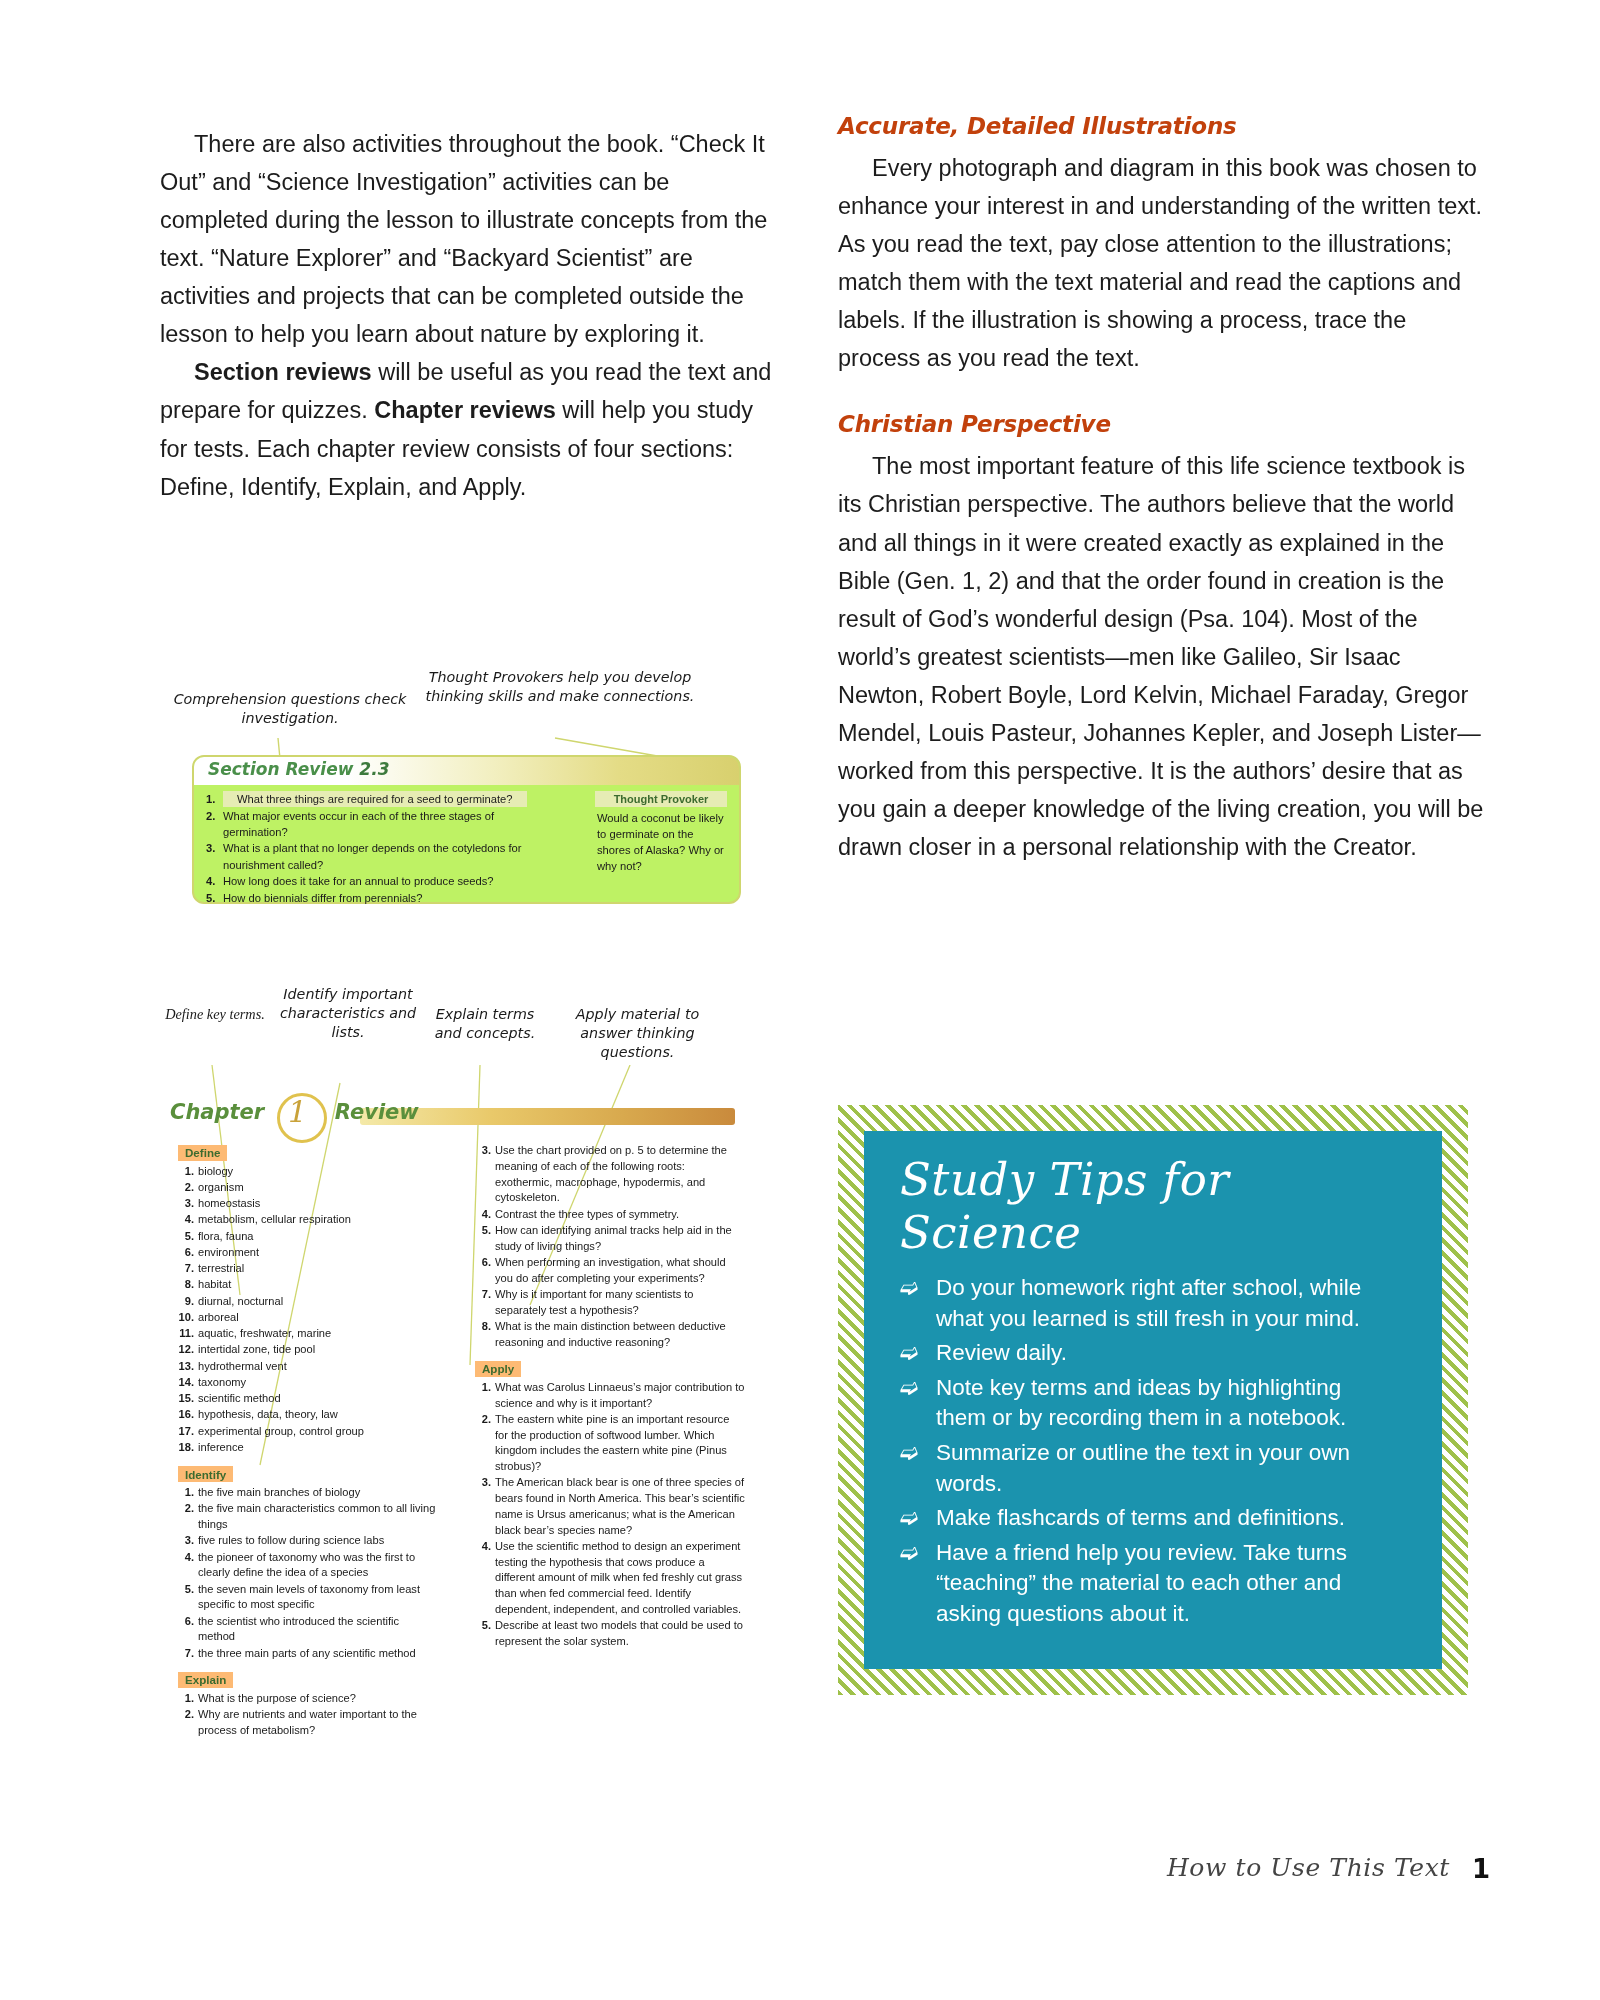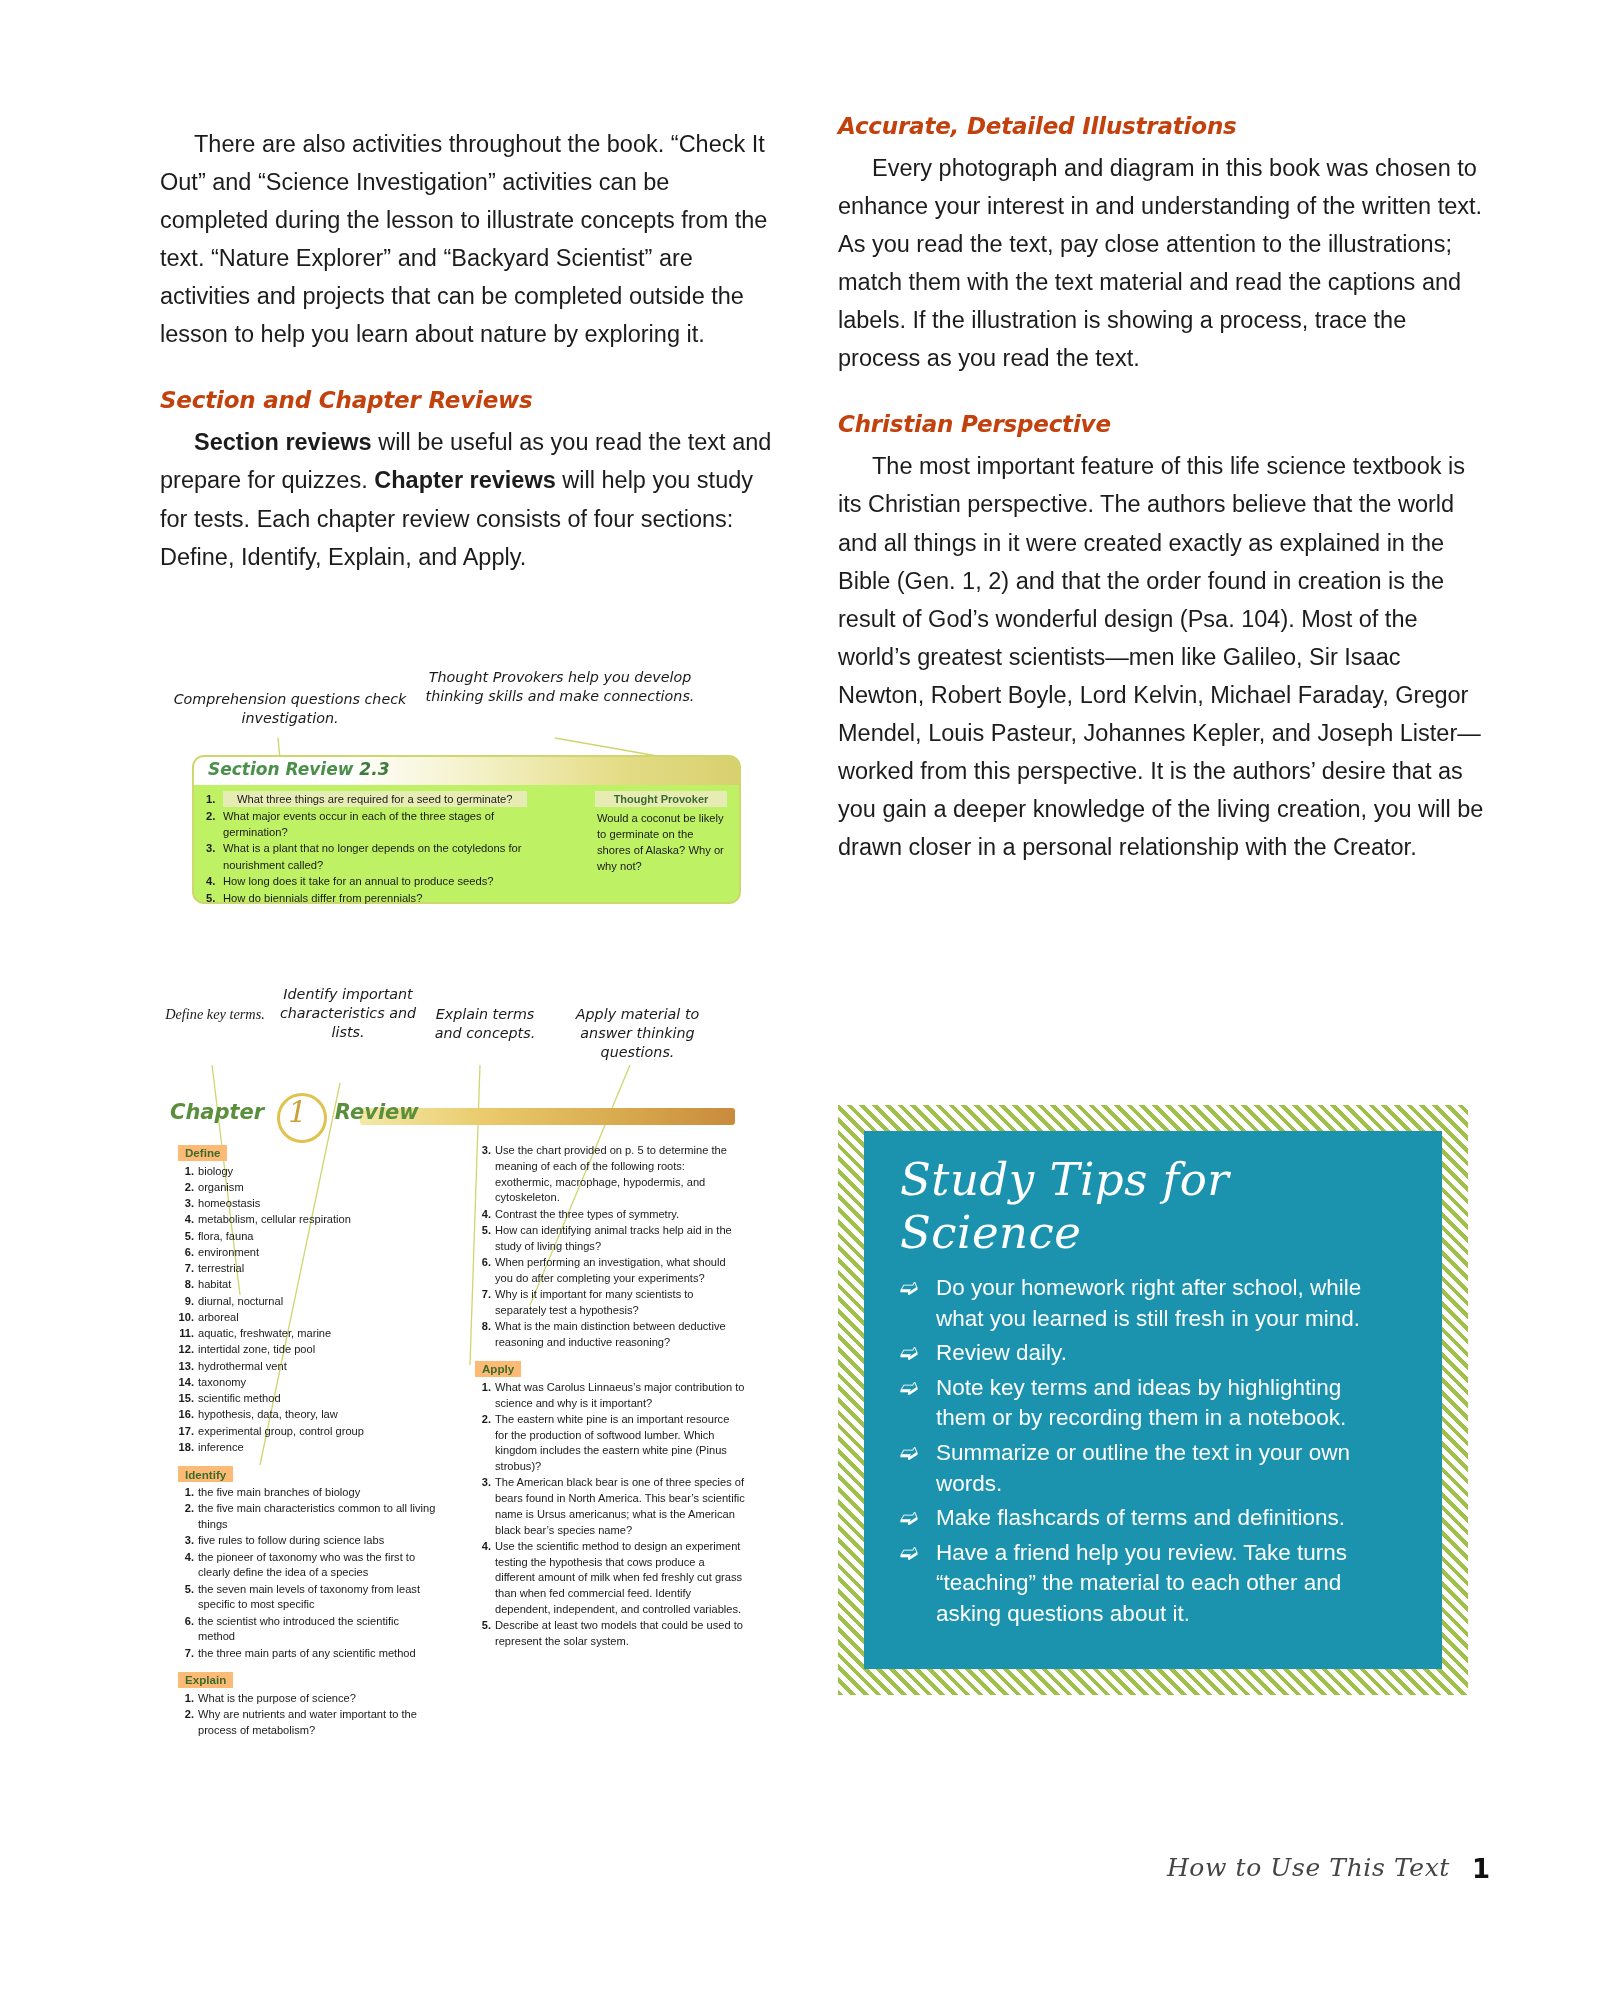--- a/index.html
+++ b/index.html
@@ -286,21 +286,20 @@
   }
 </style>
 </head>
 <body>
 
 <div class="page">
 
   <div class="col-left">
     <p class="body">There are also activities throughout the book. “Check It Out” and “Science Investigation” activities can be completed during the lesson to illustrate concepts from the text. “Nature Explorer” and “Backyard Scientist” are activities and projects that can be completed outside the lesson to help you learn about nature by exploring it.</p>
 
-    <h2 class="head">Section and Chapter Reviews</h2>
 
     <p class="body"><span class="bold">Section reviews</span><span> will be useful as you read the text and prepare for quizzes. </span><span class="bold">Chapter reviews</span><span> will help you study for tests. Each chapter review consists of four sections: Define, Identify, Explain, and Apply.</span></p>
   </div>
 
   <div class="fig-sr">
     <div class="callout callout-left">Comprehension questions check investigation.</div>
     <div class="callout callout-right">Thought Provokers help you develop thinking skills and make connections.</div>
 
     <svg width="620" height="72" style="position:absolute;left:0;top:42px;">
       <path d="M 118 6 L 120 27" stroke="#cfd66e" stroke-width="1.4" fill="none"></path>

